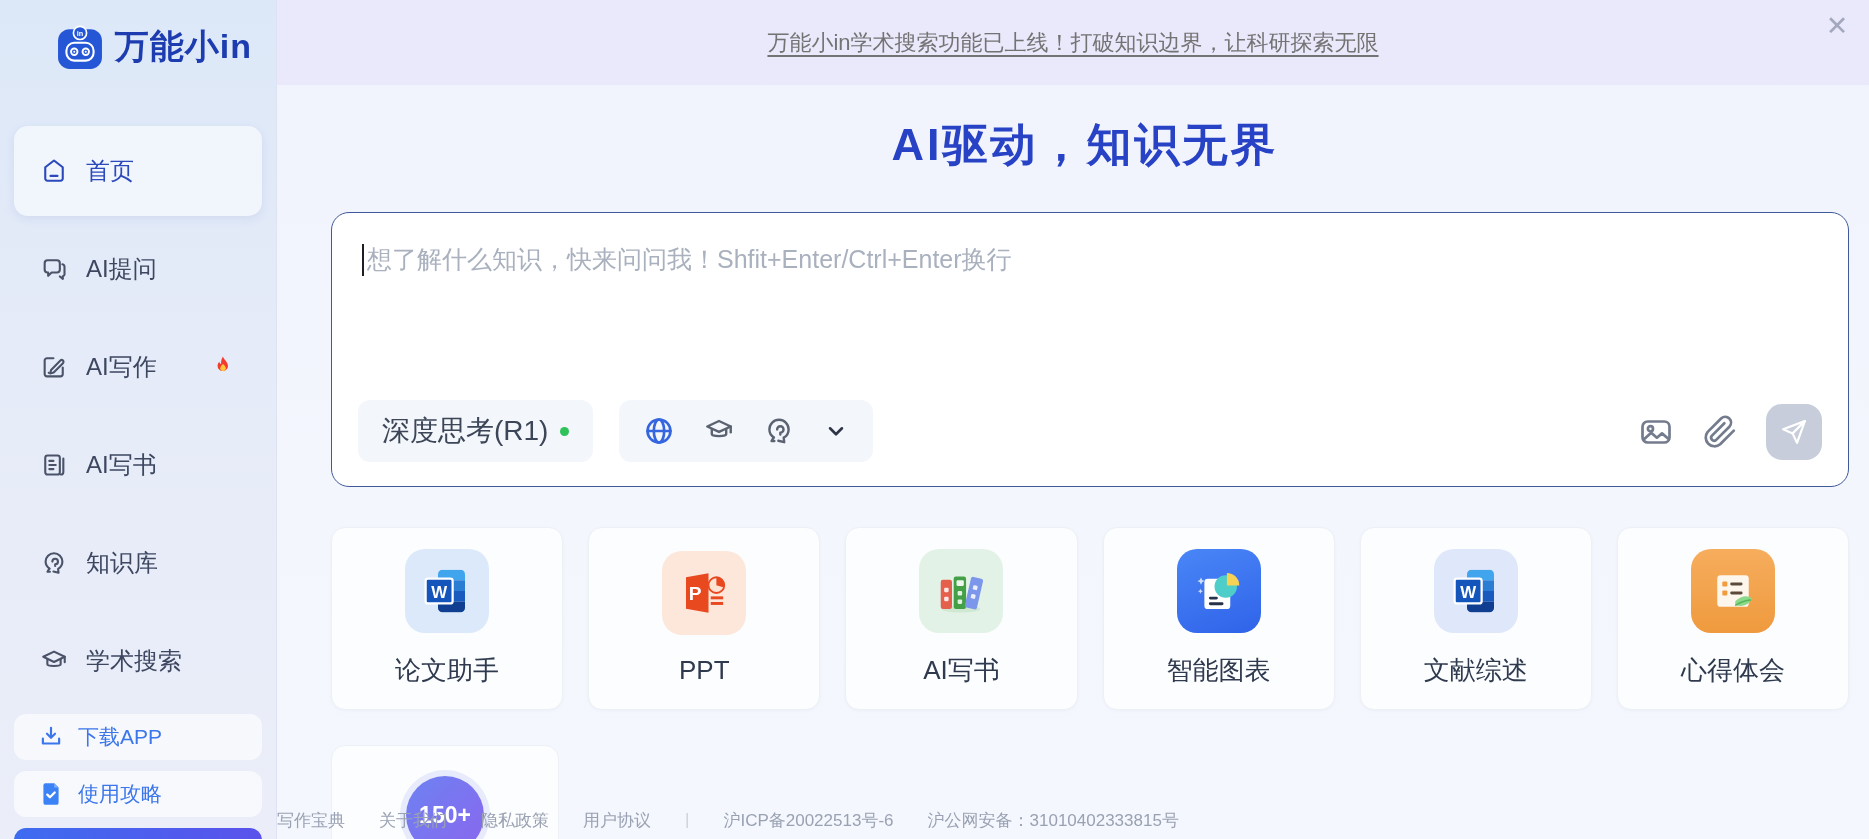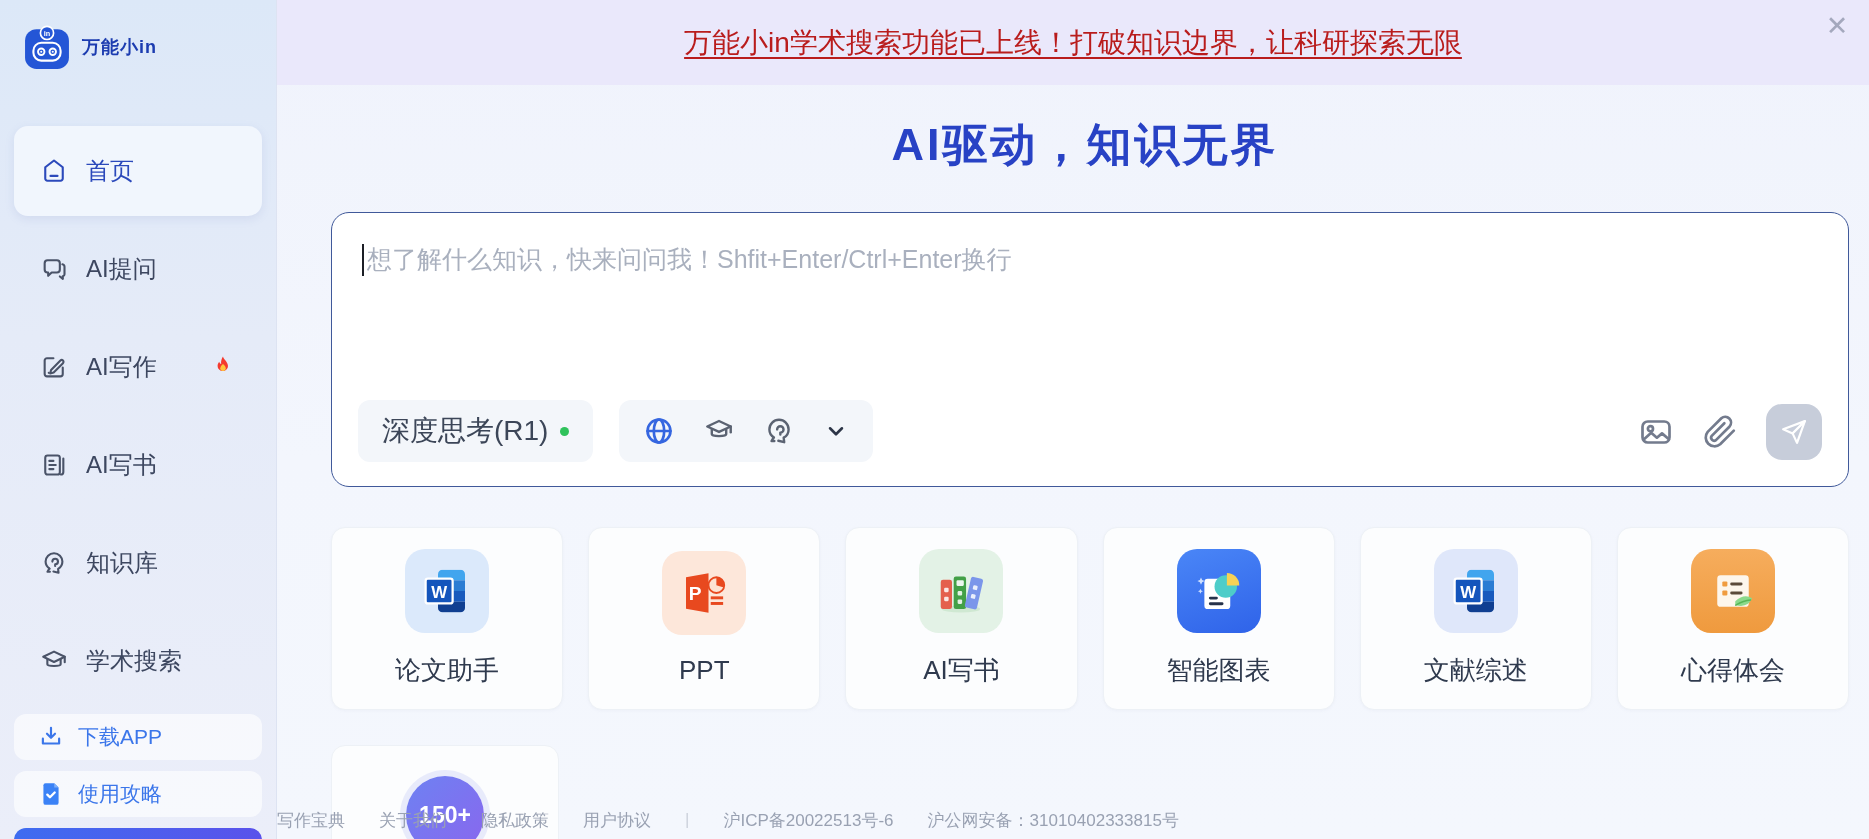--- a/index.html
+++ b/index.html
@@ -10,22 +10,22 @@
   }
   svg { display:block; }
 
   
   .sidebar {
     position:absolute; left:0; top:0; bottom:0; width:277px;
     background:linear-gradient(180deg,#dce8f8 0%,#e5ebf8 40%,#ebeef9 100%);
     border-right:1px solid #dde3f2;
     display:flex; flex-direction:column; padding:18px 14px 0 14px;
   }
-  .logo-row { display:flex; align-items:center; gap:12px; padding:6px 10px; height:64px; }
-  .logo-title { font-size:18px; font-weight:bold; color:#1c3cb0; letter-spacing:1px; }
+  .logo-row { display:flex; align-items:center; gap:12px; padding:6px 10px; height:64px;justify-content:flex-end; }
+  .logo-title { font-size:34px; font-weight:bold; color:#1c3cb0; letter-spacing:1px; }
   .nav { margin-top:50px; display:flex; flex-direction:column; }
   .nav-item {
     height:90px; border-radius:14px; display:flex; align-items:center; gap:18px;
     padding:0 26px; margin-bottom:8px; color:#3d4760; font-size:24px; cursor:pointer;
   }
   .nav-item.active { background:#f1f6fd; color:#2b49bb; box-shadow:0 3px 10px rgba(110,130,190,.14); }
   .nav-item.active .stroke-ic { stroke:#2b49bb; }
   .stroke-ic { stroke:#4a5368; fill:none; stroke-width:1.8; stroke-linecap:round; stroke-linejoin:round; }
   .flame { margin-left:auto; }
   .side-bottom { margin-top:auto; }
@@ -43,21 +43,21 @@
 
   
   .main {
     position:absolute; left:277px; right:0; top:0; bottom:0;
     background:linear-gradient(180deg,#f0f3fc 0%,#f3f6fd 55%,#f4f7fd 100%);
   }
   .banner {
     height:85px; background:#eae8fb; display:flex; align-items:center; justify-content:center;
     position:relative;
   }
-  .banner-link { color:#b91c1c; font-size:28px; text-decoration:underline; text-underline-offset:5px; cursor:pointer; }
+  .banner-link { color:#737373; font-size:22px; text-decoration:underline; text-underline-offset:5px; cursor:pointer; }
   .banner-close {
     position:absolute; right:14px; top:8px; width:36px; height:36px;
     color:#a4a8bd; font-size:27px; line-height:36px; text-align:center; cursor:pointer;
   }
   .hero { margin-top:30px; height:60px; text-align:center; font-size:45px; font-weight:bold; color:#2842c5; letter-spacing:3px;margin-left:24px; }
 
   .composer {
     margin:37px 20px 0 54px; height:275px; background:#fff;
     border:1.5px solid #40599a; border-radius:18px; position:relative;
   }

